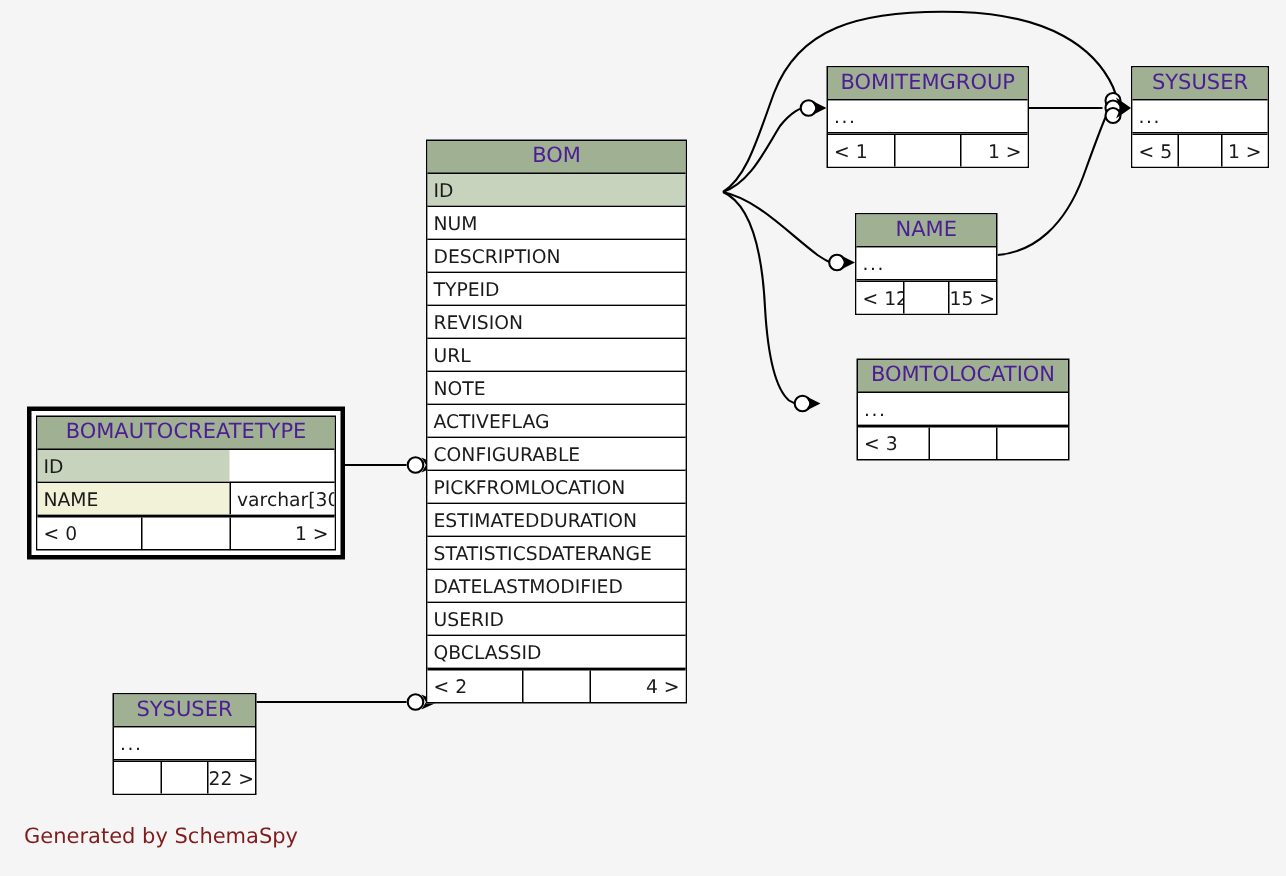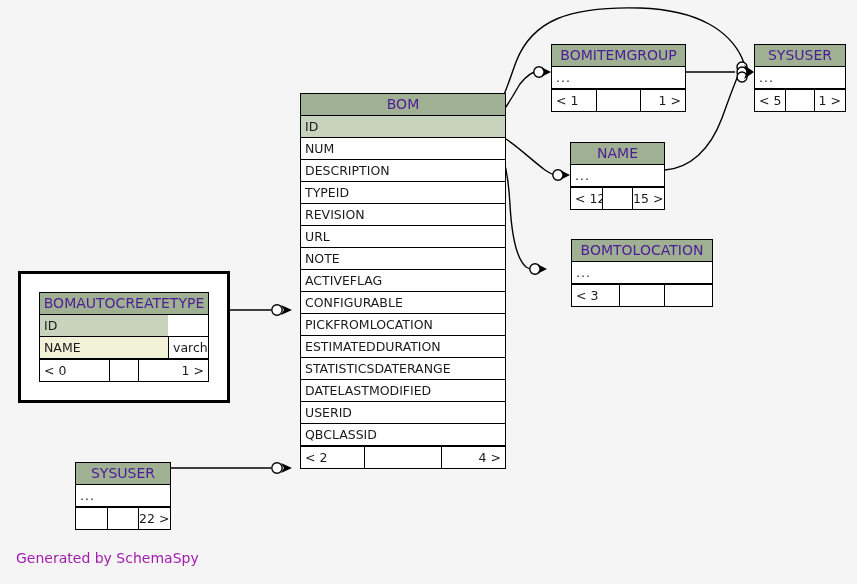--- a/index.html
+++ b/index.html
@@ -32,21 +32,21 @@
   .table-node {
     position: absolute;
     border: 1px solid #000000;
     background: #ffffff;
     box-sizing: border-box;
     font-size: 12.5px;
     color: #1a1a1a;
   }
   .table-node.focus {
     border: 3px solid #000000;
-    padding: 18px;
+    padding: 3px;
     background: #ffffff;
   }
   .table-node.focus > .inner {
     border: 1px solid #000000;
   }
   .inner {
     box-sizing: border-box;
   }
   .tbl-header {
     background: #9fb093;
@@ -125,21 +125,21 @@
   }
   .foot-right {
     text-align: right;
     padding-right: 4px;
   }
   .credit {
     position: absolute;
     left: 16px;
     top: 550px;
     font-size: 14px;
-    color: #a21caf;
+    color: #7f1d1d;
     white-space: nowrap;
   }
 </style>
 </head>
 <body>
 
 <div id="canvas">
 
   <svg id="edge-layer" viewBox="0 0 857 584" xmlns="http://www.w3.org/2000/svg">
     <g fill="none" stroke="#000000" stroke-width="1.4">
@@ -197,21 +197,21 @@
             <div class="cell-name row-idx" style="flex: 0 0 128px;">NAME</div>
             <div class="cell-type row-plain" style="flex: 1 1 auto;">varchar[30]</div>
           </div>
           <div class="tbl-footer">
             <div class="foot-cell foot-left" style="flex: 0 0 69px;">&lt; 0</div>
             <div class="foot-cell foot-mid" style="flex: 1 1 auto;"></div>
             <div class="foot-cell foot-right" style="flex: 0 0 69px;">1 &gt;</div>
           </div>
         </div>
       </div>
-      <div class="table-node" style="left: 300px; top: 93px; width: 206px;">
+      <div class="table-node" style="left: 284px; top: 93px; width: 174px;">
         <div class="inner">
           <div class="tbl-header">BOM</div>
           <div class="tbl-row">
             <div class="cell-name row-pk">ID</div>
           </div>
           <div class="tbl-row">
             <div class="cell-name row-plain">NUM</div>
           </div>
           <div class="tbl-row">
             <div class="cell-name row-plain">DESCRIPTION</div>

